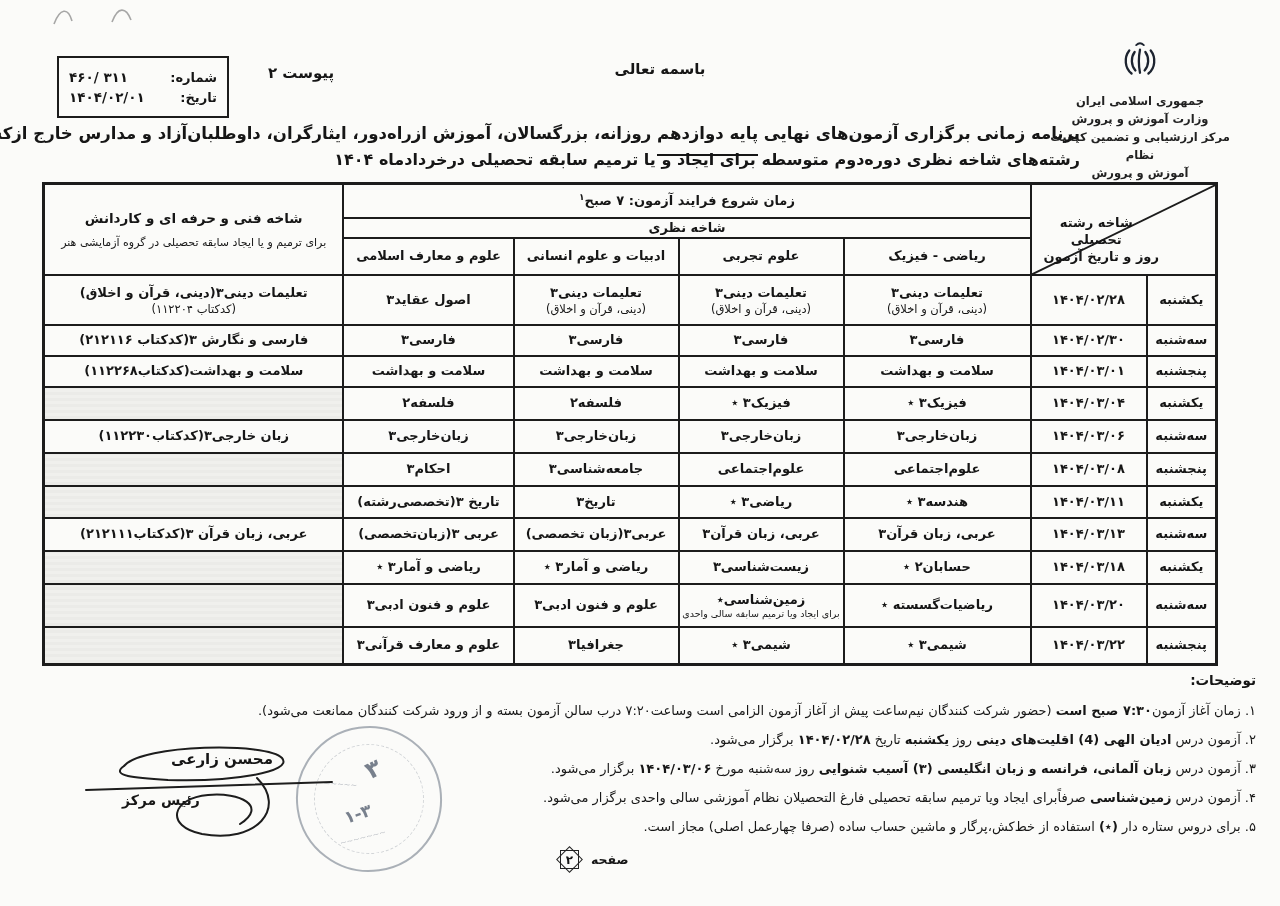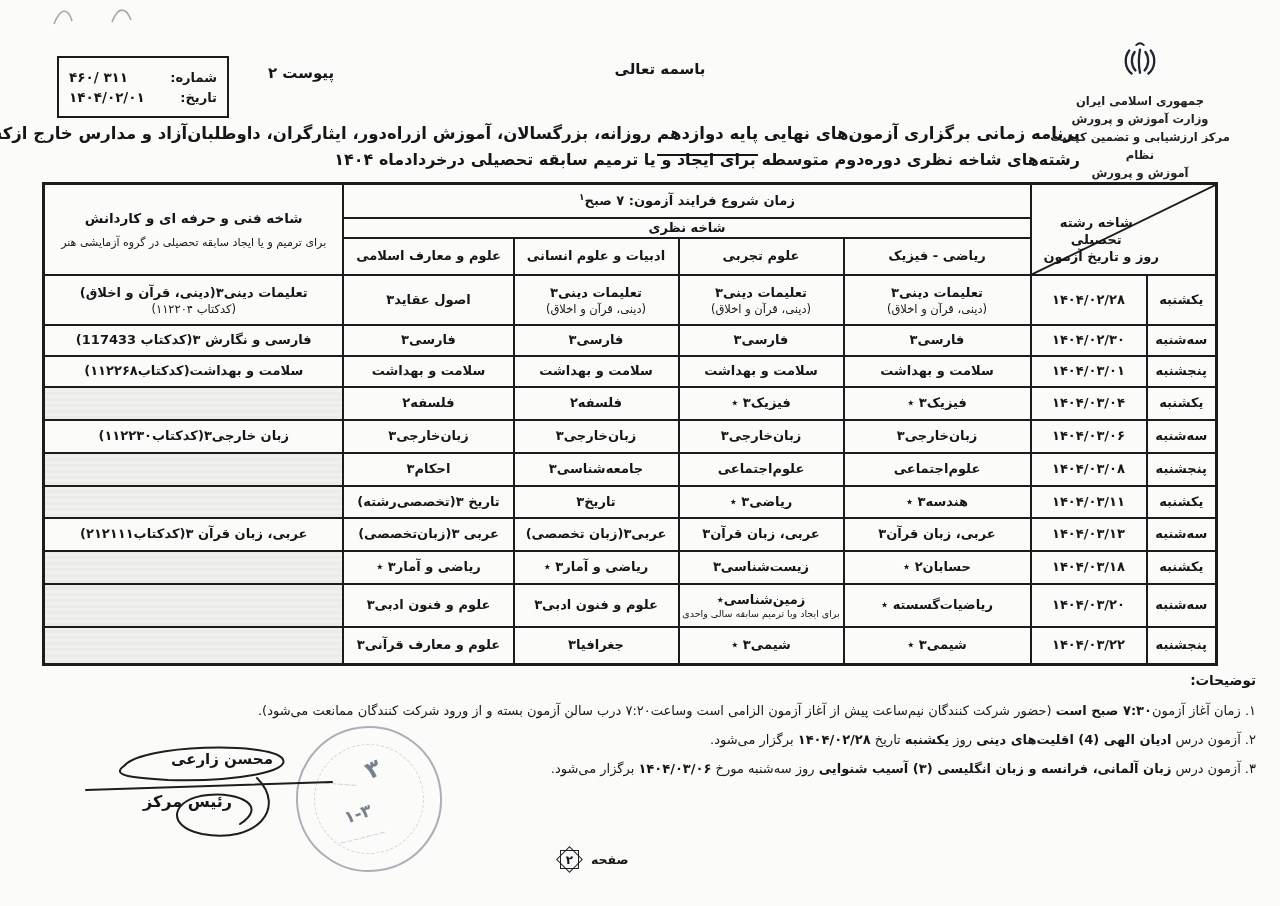--- a/index.html
+++ b/index.html
@@ -53,21 +53,21 @@
   
   .notes{right:24px;left:40px;top:672px}
   .notes .hd{font-size:13.5px;font-weight:bold;margin-bottom:13px}
   .note{font-size:13px;line-height:20px;margin-bottom:9px;white-space:nowrap}
   .note b{font-weight:bold}
 
   
   .sig{left:72px;top:736px;width:270px;height:130px}
   .sig svg{position:absolute;inset:0}
   .sig .nm{position:absolute;top:14px;right:30px;left:60px;text-align:center;font-weight:bold;font-size:15px}
-  .sig .tl{position:absolute;top:56px;right:110px;width:110px;text-align:right;font-weight:bold;font-size:16px}
+  .sig .tl{position:absolute;top:56px;right:110px;width:110px;text-align:left;font-weight:bold;font-size:14px}
 
   
   .stamp{left:296px;top:726px;width:146px;height:146px;border-radius:50%;
          border:2.5px solid rgba(104,114,130,.55);transform:rotate(-8deg);box-sizing:border-box}
   .stamp:before{content:"";position:absolute;inset:16px;border-radius:50%;border:1.5px dashed rgba(104,114,130,.28)}
   .stamp .n1{position:absolute;top:28px;left:72px;font-size:24px;font-weight:bold;color:rgba(88,98,114,.8);transform:rotate(-18deg)}
   .stamp .n2{position:absolute;top:74px;left:44px;font-size:17px;font-weight:bold;color:rgba(88,98,114,.8);transform:rotate(-10deg)}
   .stamp .sq1{position:absolute;top:48px;left:28px;font-size:8px;color:rgba(104,114,130,.45);transform:rotate(12deg)}
   .stamp .sq2{position:absolute;top:104px;left:36px;font-size:8px;color:rgba(104,114,130,.45);transform:rotate(-6deg)}
 
@@ -165,21 +165,21 @@
     <td><span>اصول عقاید۳</span></td>
     <td class="fannicell"><span>تعلیمات دینی۳(دینی، قرآن و اخلاق)</span><span class="s">(کدکتاب ۱۱۲۲۰۴)</span></td>
   </tr>
   <tr style="height:31px">
     <td class="daycell">سه‌شنبه</td>
     <td class="datecell">۱۴۰۴/۰۲/۳۰</td>
     <td><span>فارسی۳</span></td>
     <td><span>فارسی۳</span></td>
     <td><span>فارسی۳</span></td>
     <td><span>فارسی۳</span></td>
-    <td class="fannicell"><span>فارسی و نگارش ۳(کدکتاب 117433)</span></td>
+    <td class="fannicell"><span>فارسی و نگارش ۳(کدکتاب ۲۱۲۱۱۶)</span></td>
   </tr>
   <tr style="height:31px">
     <td class="daycell">پنجشنبه</td>
     <td class="datecell">۱۴۰۴/۰۳/۰۱</td>
     <td><span>سلامت و بهداشت</span></td>
     <td><span>سلامت و بهداشت</span></td>
     <td><span>سلامت و بهداشت</span></td>
     <td><span>سلامت و بهداشت</span></td>
     <td class="fannicell"><span>سلامت و بهداشت(کدکتاب۱۱۲۲۶۸)</span></td>
   </tr>
@@ -256,20 +256,22 @@
     <td class="fannicell shade"></td>
   </tr>
   </tbody>
 </table>
 
 <div class="abs notes">
   <div class="hd">توضیحات:</div>
   <div class="note"><span>۱. زمان آغاز آزمون</span><b>۷:۳۰ صبح است</b><span> (حضور شرکت کنندگان نیم‌ساعت پیش از آغاز آزمون الزامی است وساعت۷:۲۰ درب سالن آزمون بسته و از ورود شرکت کنندگان ممانعت می‌شود).</span></div>
   <div class="note"><span>۲. آزمون درس </span><b>ادیان الهی (4) اقلیت‌های دینی</b><span> روز </span><b>یکشنبه</b><span> تاریخ </span><b>۱۴۰۴/۰۲/۲۸</b><span> برگزار می‌شود.</span></div>
   <div class="note"><span>۳. آزمون درس </span><b>زبان آلمانی، فرانسه و زبان انگلیسی (۳) آسیب شنوایی</b><span> روز </span><span>سه‌شنبه</span><span> مورخ </span><b>۱۴۰۴/۰۳/۰۶</b><span> برگزار می‌شود.</span></div>
+  <div class="note"><span>۴. آزمون درس </span><b>زمین‌شناسی</b><span> صرفاًبرای ایجاد ویا ترمیم سابقه تحصیلی فارغ التحصیلان نظام آموزشی سالی واحدی برگزار می‌شود.</span></div>
+  <div class="note"><span>۵. برای دروس ستاره دار </span><b>(٭)</b><span> استفاده از خط‌کش،پرگار و ماشین حساب ساده (صرفا چهارعمل اصلی) مجاز است.</span></div>
 </div>
 
 <div class="abs stamp">
   <span class="n1">۳</span>
   <span class="n2">۱-۳</span>
   <span class="sq1">~~~~~</span>
   <span class="sq2">~~~~~~~</span>
 </div>
 
 <div class="abs sig">

